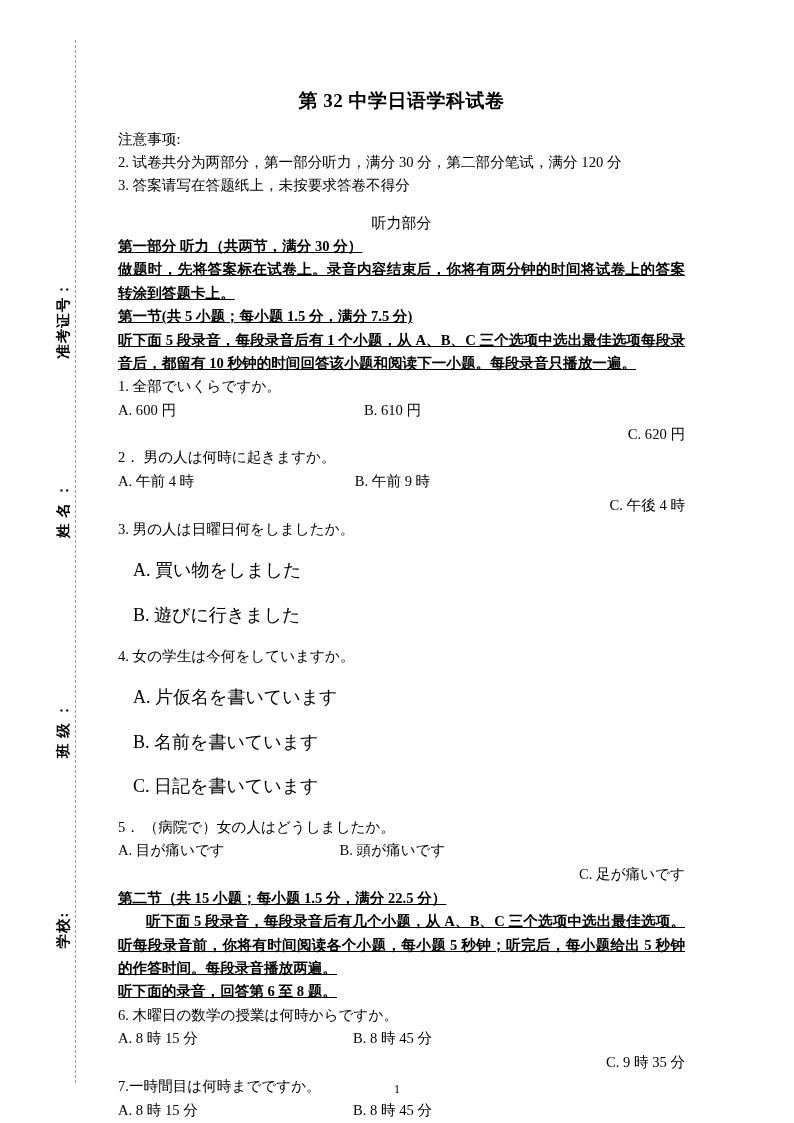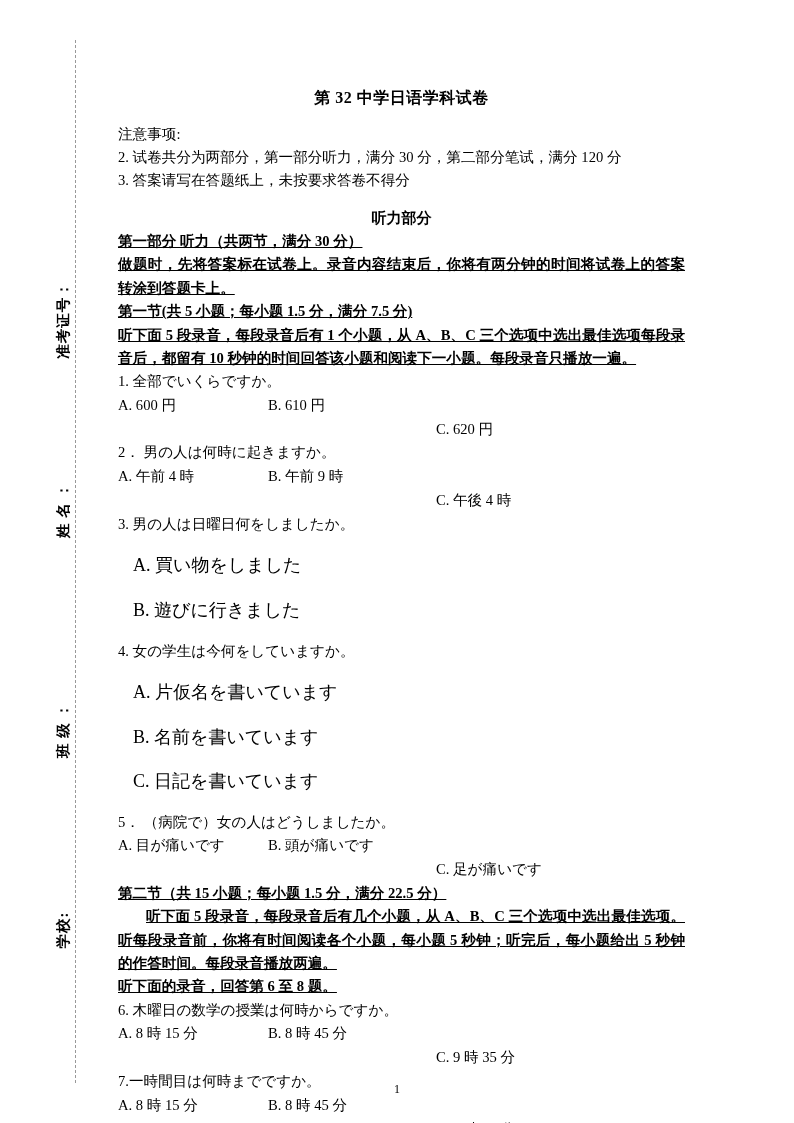--- a/index.html
+++ b/index.html
@@ -54,38 +54,38 @@
   #vl2 { top: 800px; left: 34px; }
   #vl3 { top: 1000px; left: 34px; }
 
   .content {
     position: absolute;
     left: 118px;
     top: 88px;
     width: 567px;
   }
   h1.doc-title {
-    font-size: 16px;
+    font-size: 19px;
     font-weight: bold;
     text-align: center;
     margin: 0 0 14px 0;
     letter-spacing: 0.5px;
     font-family: Liberation Serif, serif;
   }
   .line {
     font-size: 14.6px;
     line-height: 1.58;
     margin: 0;
     white-space: nowrap;
   }
   .notice-head { margin-top: 4px; }
   .blank { height: 13px; }
   .center-head {
     text-align: center;
-    font-weight: bold;
+    font-weight: normal;
     font-size: 15px;
     margin: 4px 0 2px 0;
   }
   .sec-para {
     font-size: 14.6px;
     line-height: 1.6;
     font-weight: bold;
     margin: 0;
     text-align: justify;
     text-decoration: underline;
@@ -97,20 +97,21 @@
     font-size: 14.6px;
     line-height: 1.62;
     margin: 0;
     white-space: nowrap;
   }
   .opts {
     font-size: 14.6px;
     line-height: 1.62;
     margin: 0;
     display: flex;
+    justify-content: space-between;
   }
   .opts span.o1 { width: 150px; display: inline-block; }
   .opts span.o2 { width: 168px; display: inline-block; }
   .opts span.o3 { display: inline-block; margin-top: 24px; }
   .opt-line {
     font-size: 18px;
     line-height: 1.62;
     margin: 15px;
     white-space: nowrap;
   }

